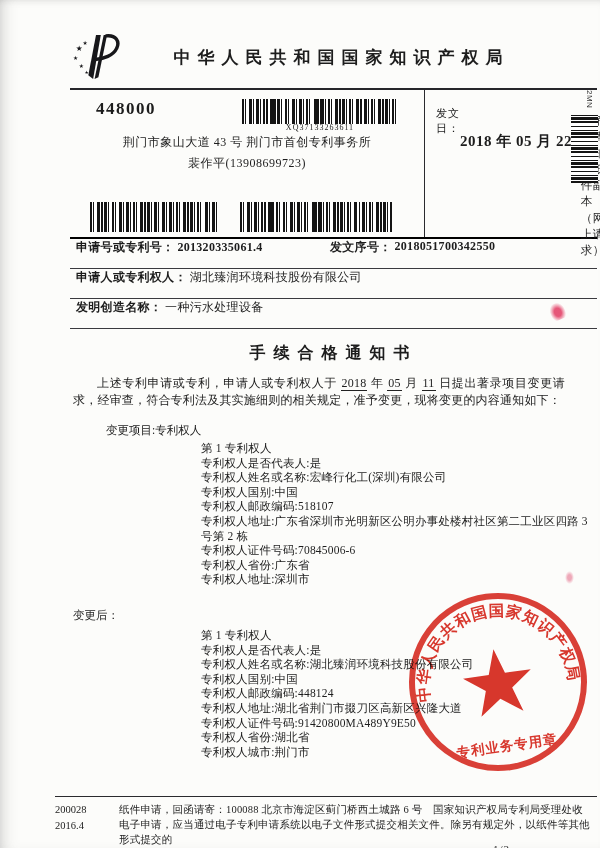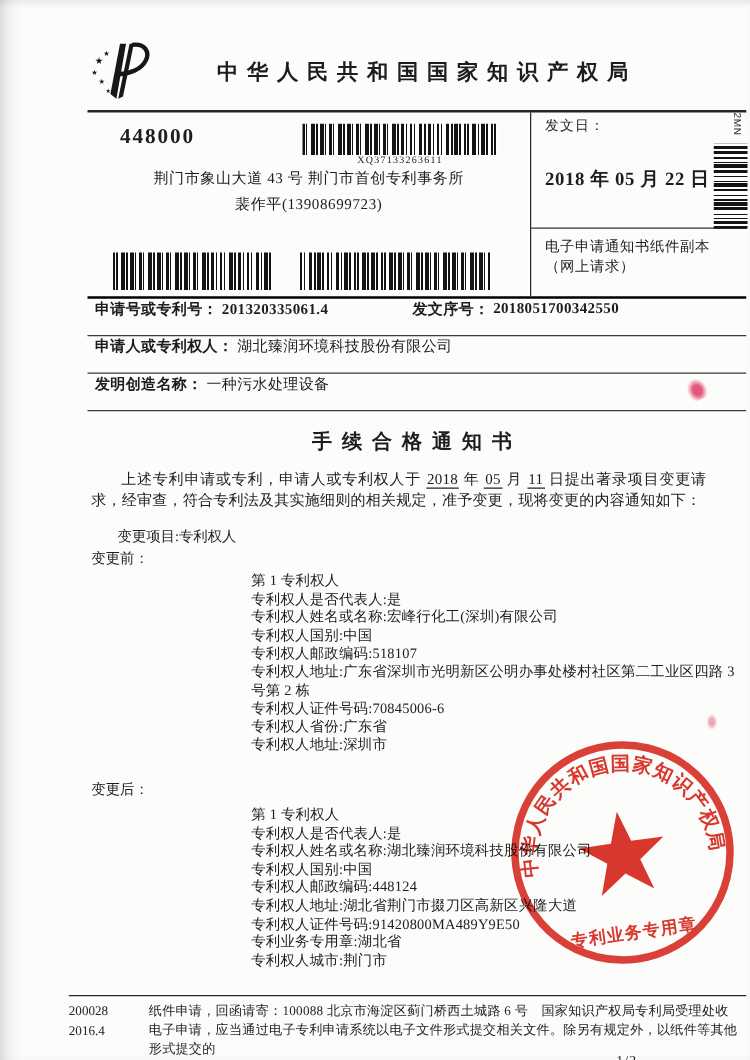--- a/index.html
+++ b/index.html
@@ -20,21 +20,21 @@
   .postal{font-size:17px;font-weight:bold;letter-spacing:1.5px;margin-left:26px;}
   .bc1wrap{margin-left:86px;text-align:center;}
   .bc1{width:156px;height:25px;}
   .bc1num{font-size:8px;letter-spacing:1px;color:#222;margin-top:-1px;}
   .addrline{text-align:center;font-size:12px;margin-top:2px;letter-spacing:.5px;}
   .nameline{text-align:center;font-size:12px;margin-top:4px;letter-spacing:.5px;}
   .bcrow{position:absolute;left:20px;right:18px;bottom:5px;display:flex;}
   .bc2{width:128px;height:30px;}
   .bc3{width:152px;height:30px;margin-left:22px;}
   .barcode{background:repeating-linear-gradient(90deg,#141414 0 2px,#fff 2px 3px,#141414 3px 4px,#fff 4px 7px,#141414 7px 10px,#fff 10px 11px,#141414 11px 12.5px,#fff 12.5px 14px,#141414 14px 17px,#fff 17px 18px,#141414 18px 19px,#fff 19px 21.5px);}
-  .meta-right{flex:none;width:172px;box-sizing:border-box;display:flex;flex-direction:column;padding:3px 0 0 11px;}
+  .meta-right{flex:none;width:172px;box-sizing:border-box;display:flex;flex-direction:row;padding:16px 0 0 11px;}
   .fawen{font-size:11px;letter-spacing:1px;}
   .bigdate{font-size:15px;font-weight:600;letter-spacing:.5px;margin-top:26px;white-space:nowrap;}
   .rdiv{border-top:1px solid #333;margin:29px 0 0 -11px;}
   .copynote{font-size:11.5px;line-height:1.4;margin-top:7px;padding-right:16px;letter-spacing:.5px;}
 
   
   .vbc{position:absolute;left:571px;top:115px;width:27px;height:68px;
        background:repeating-linear-gradient(0deg,#141414 0 2px,#fff 2px 3.5px,#141414 3.5px 6.5px,#fff 6.5px 7.5px,#141414 7.5px 8.5px,#fff 8.5px 11px,#141414 11px 12px,#fff 12px 15px);}
   .vbclabel{position:absolute;left:594px;top:90px;font-size:8px;letter-spacing:.5px;transform:rotate(90deg);transform-origin:0 0;color:#333;font-family:"Liberation Sans",sans-serif;}
 
@@ -42,21 +42,21 @@
   .irow{display:flex;align-items:flex-start;height:29px;border-bottom:1px solid #3a3a3e;font-size:12px;padding-left:6px;letter-spacing:.3px;}
   .irow .lab{font-weight:bold;}
   .irow .val{margin-left:3px;}
   .irow .val.b{font-weight:bold;}
   .grp1{width:254px;display:flex;align-items:center;}
 
   
   .ntitle{margin-top:14px;text-align:center;font-size:16px;font-weight:bold;letter-spacing:8px;white-space:nowrap;}
   .para{margin:11px 0 0 3px;width:492px;font-size:12px;line-height:17px;text-indent:2em;text-align:justify;letter-spacing:.2px;}
   .u{border-bottom:1px solid #222;padding:0 1px;}
-  .chgitem{margin:14px 0 0 24px;font-size:11.5px;line-height:15px;font-family:Liberation Serif, serif;}
+  .chgitem{margin:14px 0 0 36px;font-size:11.5px;line-height:15px;font-family:Liberation Serif, serif;}
   .chglabel{margin:2px 0 0 3px;font-size:11.5px;line-height:15px;}
   .chglist{margin:3px 0 0 131px;font-size:11.5px;line-height:14.6px;letter-spacing:.2px;}
   .chglabel.after{margin-top:21px;}
   .chglist.after{margin-top:5px;}
 
   
   .footer{position:absolute;left:55px;top:754px;width:542px;font-size:10.5px;margin-top:42px;}
   .fline{border-top:1.5px solid #2a2a2e;margin-bottom:5px;}
   .frow{display:flex;}
   .fnums{flex:none;width:64px;line-height:1.5;color:#222;}
@@ -129,21 +129,20 @@
     </div>
     <div class="irow">
       <span class="lab">发明创造名称：</span>
       <span class="val">一种污水处理设备</span>
     </div>
 
     <div class="ntitle">手续合格通知书</div>
     <p class="para"><span>上述专利申请或专利，申请人或专利权人于 </span><span class="u">2018</span><span> 年 </span><span class="u">05</span><span> 月 </span><span class="u">11</span><span> 日</span><span>提出著录项目变更请求，经审查，符合专利法及其实施细则的相关规定，准予变更，现将变更的内容通知如下：</span></p>
 
     <div class="chgitem">变更项目:专利权人</div>
-    <div class="chglabel">变更前：</div>
     <div class="chglist">
       <div>第 1 专利权人</div>
       <div>专利权人是否代表人:是</div>
       <div>专利权人姓名或名称:宏峰行化工(深圳)有限公司</div>
       <div>专利权人国别:中国</div>
       <div>专利权人邮政编码:518107</div>
       <div>专利权人地址:广东省深圳市光明新区公明办事处楼村社区第二工业区四路 3 号第 2 栋</div>
       <div>专利权人证件号码:70845006-6</div>
       <div>专利权人省份:广东省</div>
       <div>专利权人地址:深圳市</div>
@@ -151,21 +150,21 @@
 
     <div class="chglabel after">变更后：</div>
     <div class="chglist after">
       <div>第 1 专利权人</div>
       <div>专利权人是否代表人:是</div>
       <div>专利权人姓名或名称:湖北臻润环境科技股份有限公司</div>
       <div>专利权人国别:中国</div>
       <div>专利权人邮政编码:448124</div>
       <div>专利权人地址:湖北省荆门市掇刀区高新区兴隆大道</div>
       <div>专利权人证件号码:91420800MA489Y9E50</div>
-      <div>专利业务专用章:湖北省</div>
+      <div>专利权人省份:湖北省</div>
       <div>专利权人城市:荆门市</div>
     </div>
   </div>
 
   <div class="vbc"></div>
   <div class="vbclabel">2MN</div>
 
   <div class="footer">
     <div class="fline"></div>
     <div class="frow">

